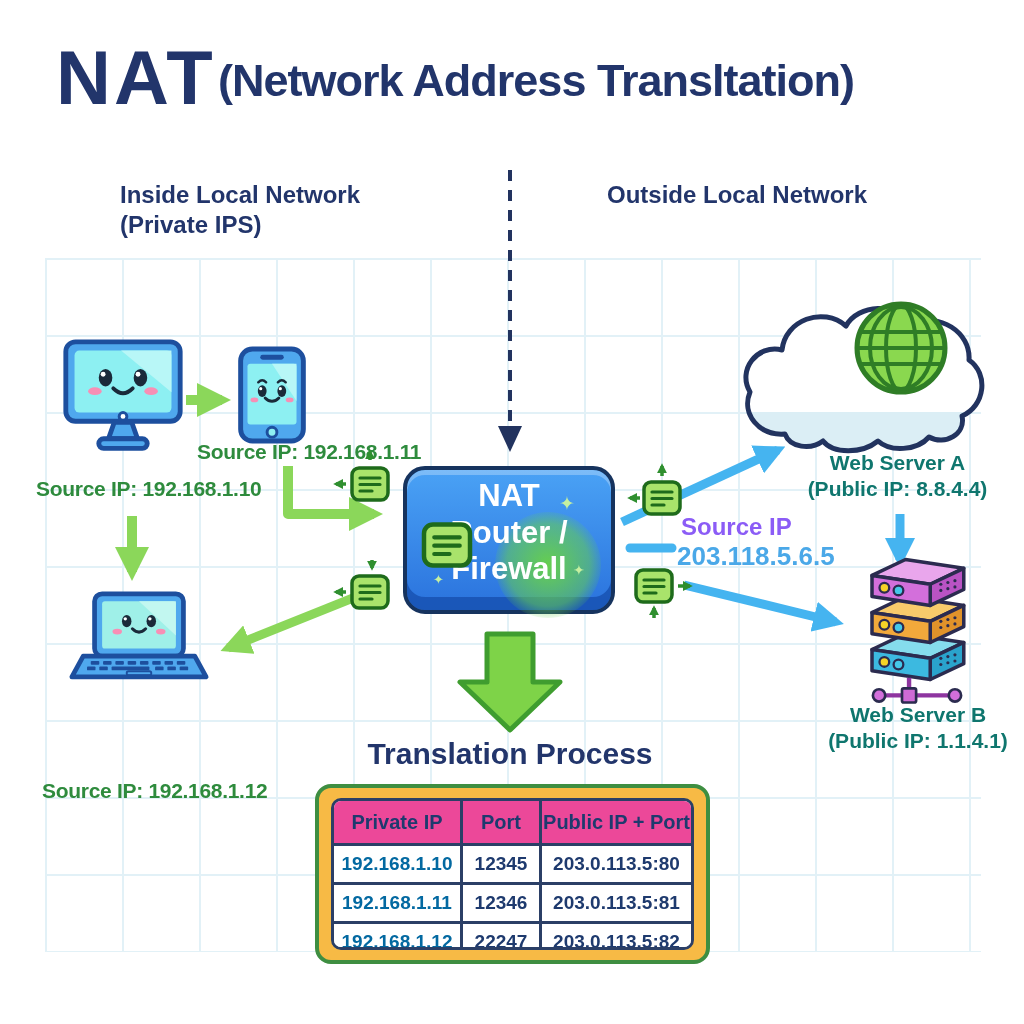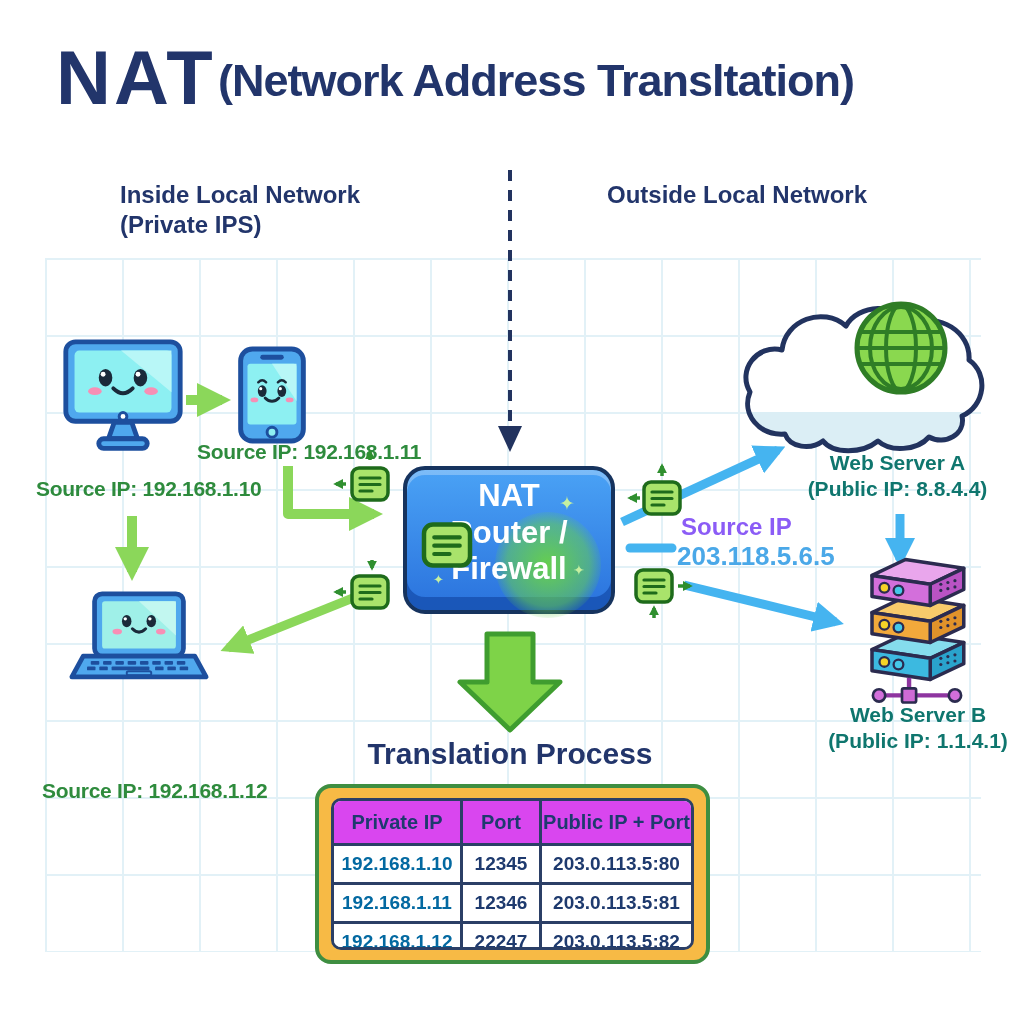--- a/index.html
+++ b/index.html
@@ -28,21 +28,21 @@
   .sparkle{position:absolute;color:#c6f0a0;font-size:19px;}
   .translated-label{left:681px;top:513px;font-size:24px;font-weight:bold;color:#8b5cf6;}
   .translated-value{left:677px;top:541px;font-size:26px;font-weight:bold;color:#4aa8e8;}
   .server-label{width:200px;text-align:center;font-size:21px;font-weight:bold;color:#0f766e;line-height:1.22;}
   .tp-heading{left:360px;top:737px;width:300px;text-align:center;font-size:30px;font-weight:bold;color:#22356b;}
   .nat-table-outer{left:315px;top:784px;width:395px;height:180px;background:#f7ba45;
           border:4px solid #3e8e41;border-radius:16px;box-sizing:border-box;padding:10px 12px;z-index:6;}
   .nat-table-inner{width:100%;height:100%;background:#ffffff;border:3px solid #2b3f66;border-radius:10px;
           overflow:hidden;box-sizing:border-box;}
   table.nat{width:100%;height:100%;border-collapse:collapse;}
-  table.nat th{background:#d946ef;color:#1e3a6e;font-size:20px;font-weight:bold;
+  table.nat th{background:#ec4899;color:#1e3a6e;font-size:20px;font-weight:bold;
           border:3px solid #2b3f66;height:40px;}
   table.nat td{font-size:19px;font-weight:bold;text-align:center;border:3px solid #2b3f66;height:34px;
           color:#1e3a6e;background:#ffffff;}
   table.nat td.c0{color:#0369a1;}
   table.nat th:nth-child(1){width:124px;} table.nat th:nth-child(2){width:74px;}
   table.nat tr th:first-child, table.nat tr td:first-child{border-left:none;}
   table.nat tr th:last-child,  table.nat tr td:last-child{border-right:none;}
   table.nat tr:first-child th{border-top:none;} table.nat tr:last-child td{border-bottom:none;}
   svg{display:block;}
   .z2{z-index:2;} .z3{z-index:3;}

